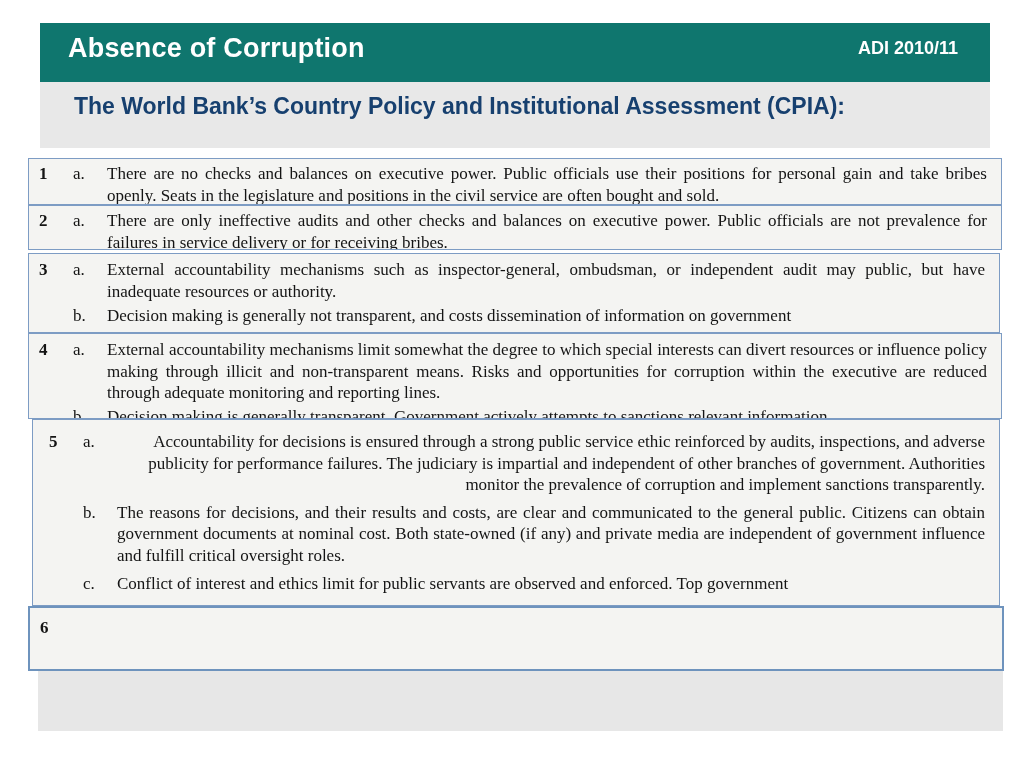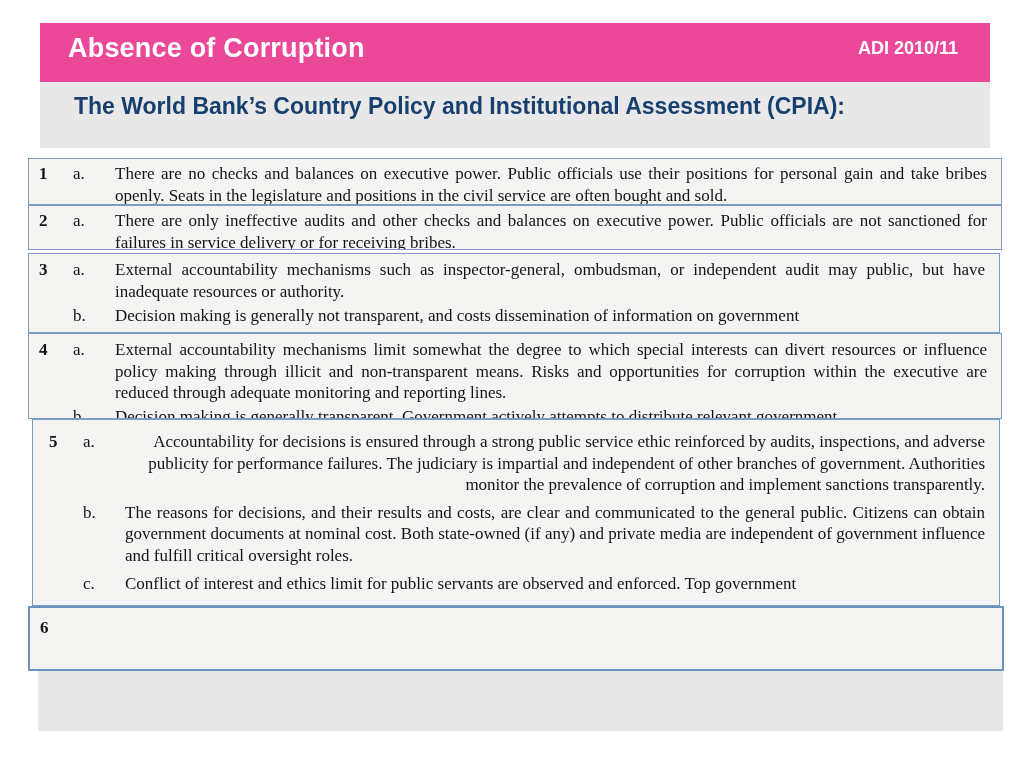--- a/index.html
+++ b/index.html
@@ -3,21 +3,21 @@
 <meta charset="utf-8">
 <style>
   html,body{margin:0;padding:0;}
   body{
     width:1024px;height:768px;position:relative;background:#ffffff;
     font-family:"Liberation Sans", sans-serif;overflow:hidden;
   }
   
   .title-bar{
     position:absolute;left:40px;top:23px;width:950px;height:59px;
-    background:#ec4899;display:flex;align-items:center;justify-content:space-between;
+    background:#0f766e;display:flex;align-items:center;justify-content:space-between;
     box-sizing:border-box;padding:0 32px 8px 28px;
   }
   .title-bar .title{
     color:#ffffff;font-size:27px;font-weight:bold;letter-spacing:.2px;
   }
   .title-bar .badge{
     color:#ffffff;font-size:18px;font-weight:bold;
   }
   .subtitle-band{
     position:absolute;left:40px;top:82px;width:950px;height:66px;
@@ -40,21 +40,21 @@
   .rbox .num{
     position:absolute;left:10px;font-weight:bold;font-size:17px;line-height:21.6px;
   }
   .rbox .items{margin-left:44px;}
   .item{
     display:grid;grid-template-columns:34px 1fr;
     padding-right:14px;
   }
   .item .lbl{font-size:17px;line-height:21.6px;}
   .item .txt{
-    font-size:17px;line-height:21.6px;text-align:justify;margin-left:8px;
+    font-size:17px;line-height:21.6px;text-align:justify;
   }
   .item .txt.left{text-align:right;}
   
   .r1{left:28px;top:158px;width:974px;height:47px;padding-top:4px;z-index:1;}
   .r1 .num{top:4px;}
   .r2{left:28px;top:205px;width:974px;height:45px;padding-top:4px;z-index:1;}
   .r2 .num{top:4px;}
   .r3{left:28px;top:253px;width:972px;height:80px;padding-top:5px;z-index:1;}
   .r3 .num{top:5px;}
   .r3 .item-b{margin-top:3px;}
@@ -91,21 +91,21 @@
       <span class="txt">There are no checks and balances on executive power. Public officials use their positions for personal gain and take bribes openly. Seats in the legislature and positions in the civil service are often bought and sold.</span>
     </div>
   </div>
 </div>
 
 <div class="rbox r2">
   <span class="num">2</span>
   <div class="items">
     <div class="item">
       <span class="lbl">a.</span>
-      <span class="txt">There are only ineffective audits and other checks and balances on executive power. Public officials are not sanctioned for failures in service delivery or for receiving bribes.</span>
+      <span class="txt">There are only ineffective audits and other checks and balances on executive power. Public officials are not prevalence for failures in service delivery or for receiving bribes.</span>
     </div>
   </div>
 </div>
 
 <div class="rbox r3">
   <span class="num">3</span>
   <div class="items">
     <div class="item">
       <span class="lbl">a.</span>
       <span class="txt">External accountability mechanisms such as inspector-general, ombudsman, or independent audit may public, but have inadequate resources or authority.</span>
@@ -119,21 +119,21 @@
 
 <div class="rbox r4">
   <span class="num">4</span>
   <div class="items">
     <div class="item">
       <span class="lbl">a.</span>
       <span class="txt">External accountability mechanisms limit somewhat the degree to which special interests can divert resources or influence policy making through illicit and non-transparent means.  Risks and opportunities for corruption within the executive are reduced through adequate monitoring and reporting lines.</span>
     </div>
     <div class="item item-b">
       <span class="lbl">b.</span>
-      <span class="txt">Decision making is generally transparent.  Government actively attempts to distribute  relevant government</span>
+      <span class="txt">Decision making is generally transparent.  Government actively attempts to sanctions  relevant information</span>
     </div>
   </div>
 </div>
 
 <div class="rbox r5">
   <span class="num">5</span>
   <div class="items">
     <div class="item">
       <span class="lbl">a.</span>
       <span class="txt left">Accountability for decisions is ensured through a strong public service ethic reinforced by audits, inspections, and adverse publicity for performance failures. The judiciary is impartial and independent of other branches of government. Authorities monitor the prevalence of corruption and implement sanctions transparently.</span>

